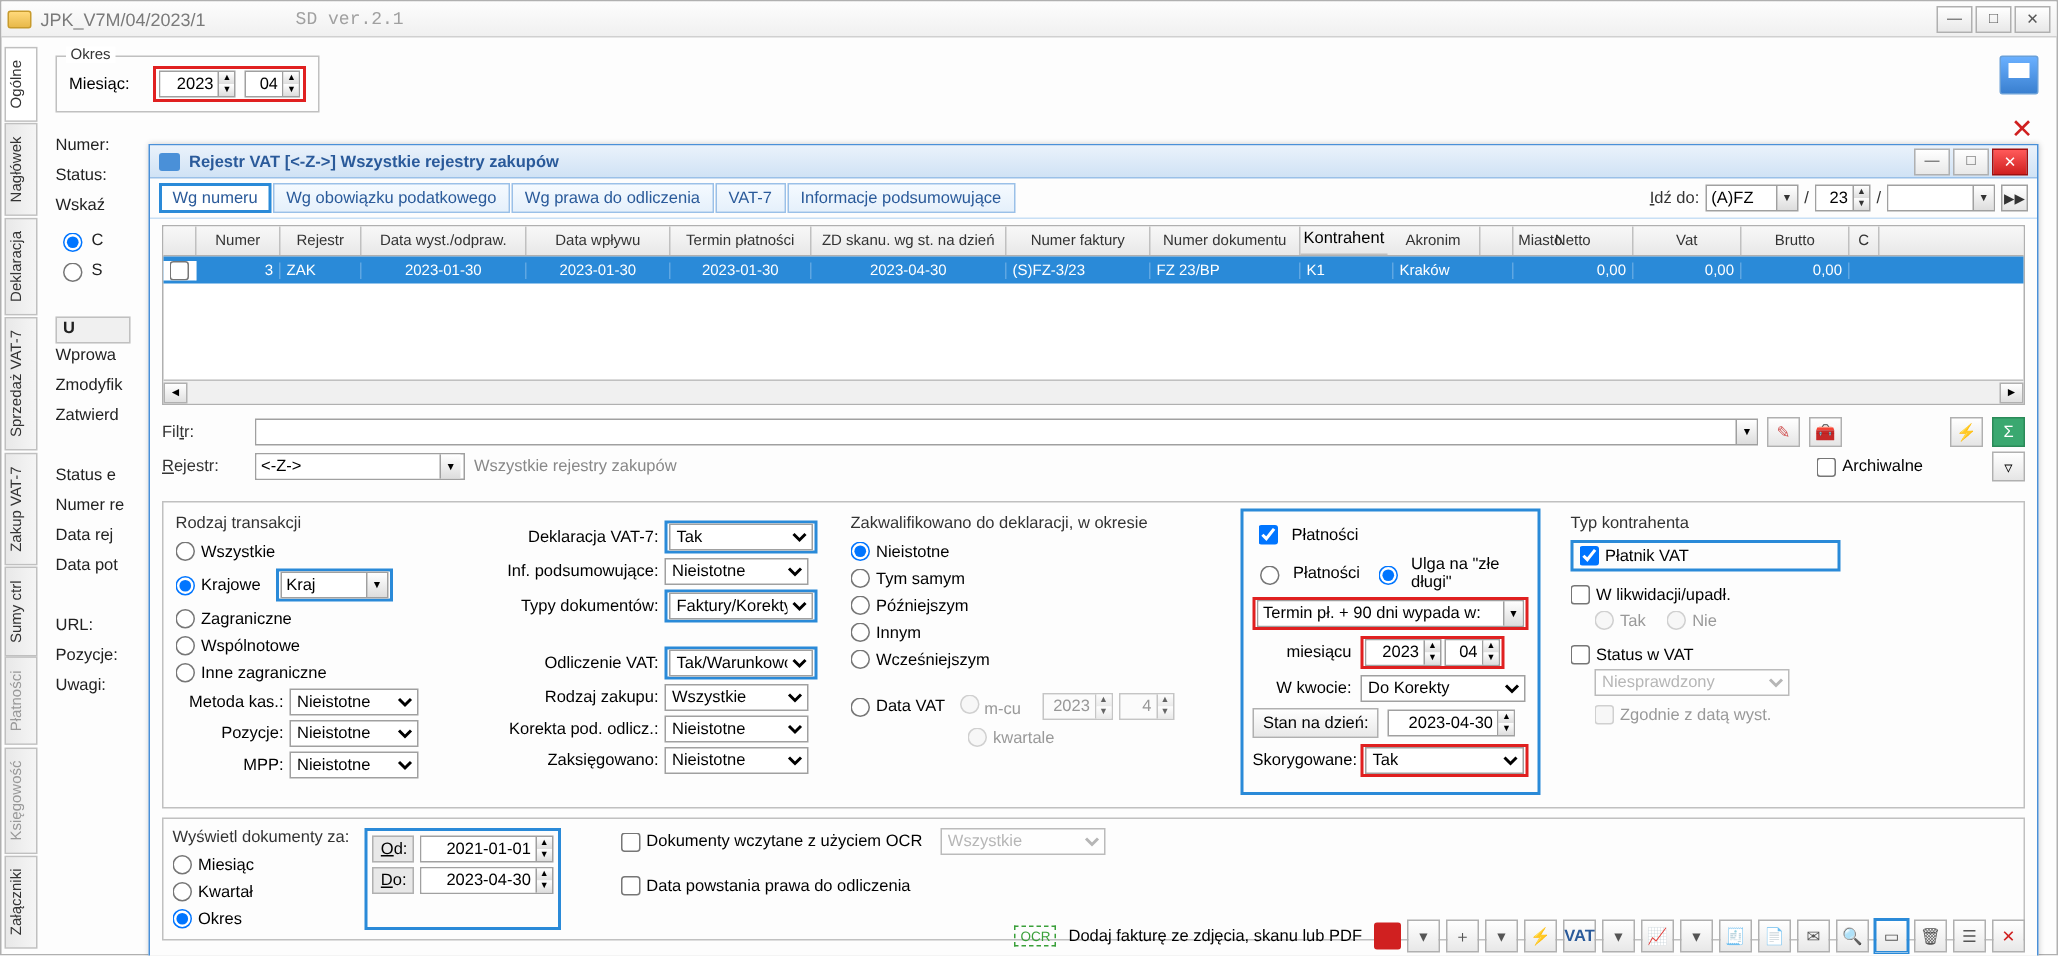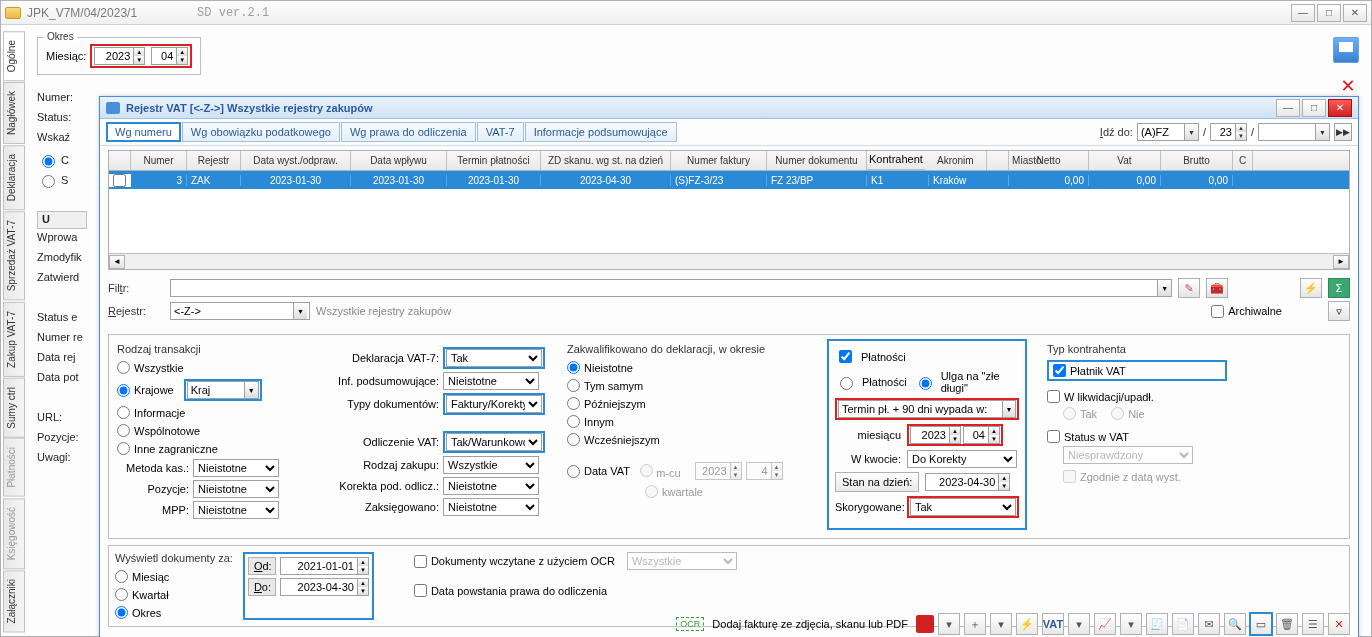--- a/index.html
+++ b/index.html
@@ -17,21 +17,21 @@
 
 .side-tabs { position: absolute; left: 2px; top: 30px; width: 22px; display: flex; flex-direction: column; }
 .side-tab { writing-mode: vertical-rl; transform: rotate(180deg); padding: 8px 2px; border: 1px solid #c0c0c0; background: linear-gradient(90deg,#f5f5f5,#e8e8e8); margin-bottom: 1px; font-size: 10px; color: #333; text-align: center; }
 .side-tab.active { background: #fff; }
 .side-tab.grey { color: #999; }
 
 
 .outer-header { position: absolute; left: 30px; top: 30px; right: 6px; height: 50px; padding: 6px; }
 .period-box { border: 1px solid #c0c0c0; padding: 6px 8px; display: inline-block; position: relative; }
 .period-legend { position: absolute; top: -7px; left: 6px; background: #fff; padding: 0 3px; font-size: 10px; color: #333; }
-.period-row { display: flex; align-items: center; gap: 4px; }
+.period-row { display: flex; align-items: center; gap: 16px; }
 .spin-wrap { border: 2px solid #e02020; padding: 1px 2px; display: flex; gap: 6px; }
 .spinner { display: flex; align-items: center; border: 1px solid #a0a0a0; background: #fff; height: 18px; }
 .spinner input { border: none; width: 38px; text-align: right; padding: 0 3px; height: 16px; }
 .spinner.small input { width: 24px; }
 .spin-btns { display: flex; flex-direction: column; border-left: 1px solid #a0a0a0; }
 .spin-btns span { width: 10px; height: 8px; display: flex; align-items: center; justify-content: center; font-size: 6px; background: linear-gradient(#fff,#ddd); }
 
 .save-icon { position: absolute; right: 12px; top: 36px; width: 26px; height: 26px; border: 1px solid #6aa0d8; background: linear-gradient(#6ab0ff,#3a80d0); border-radius: 2px; }
 .save-icon::after { content:""; position:absolute; left:5px; top:4px; width:14px; height:10px; background:#fff; }
 .del-icon { position: absolute; right: 12px; top: 74px; width: 22px; height: 22px; color: #d02020; font-size: 18px; text-align: center; }
@@ -332,21 +332,21 @@
             <span>Krajowe</span>
           <span class="hl-blue" style="margin-left:6px">
               <span class="sel">
                 <input style="width: 56px;" value="Kraj">
                 <div class="dd">▼</div>
               </span>
             </span>
         </div>
         <div class="radio-row">
             <input type="radio" name="rt" style="">
-            <span>Informacje</span>
+            <span>Zagraniczne</span>
           </div>
         <div class="radio-row">
             <input type="radio" name="rt" style="">
             <span>Wspólnotowe</span>
           </div>
         <div class="radio-row">
             <input type="radio" name="rt" style="">
             <span>Inne zagraniczne</span>
           </div>
         <div class="lbl-sel">

